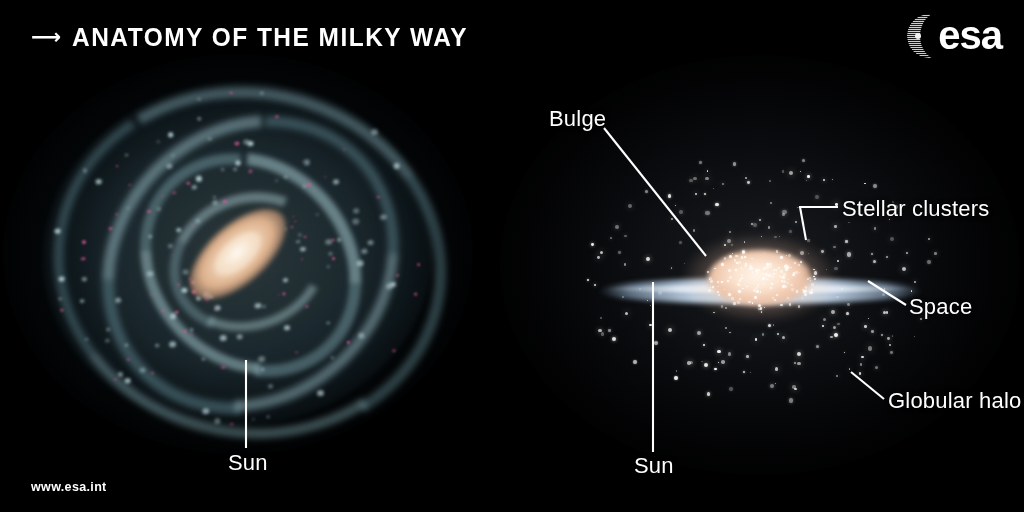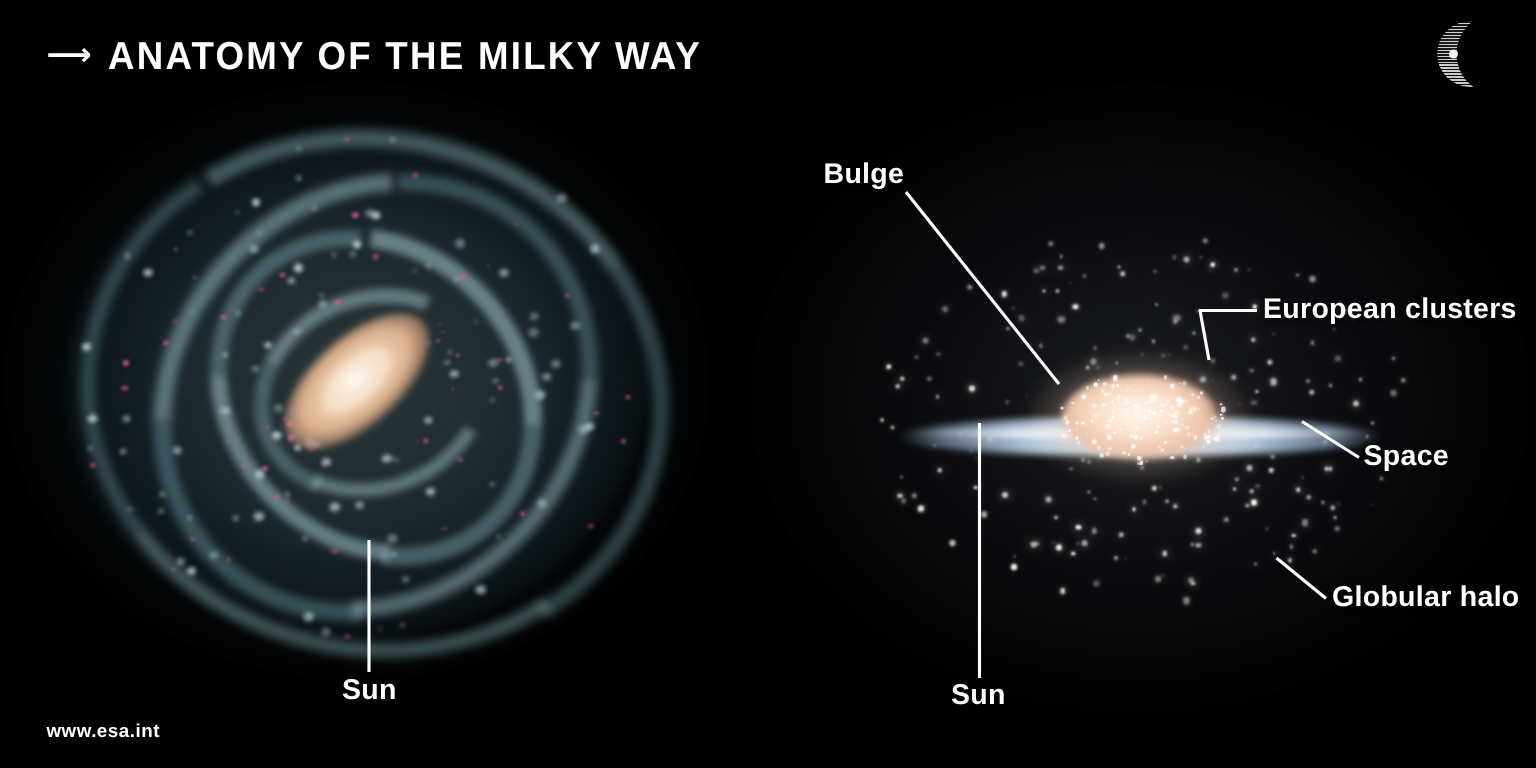--- a/index.html
+++ b/index.html
@@ -127,21 +127,21 @@
       rgba(190,150,130,.10) 68%, rgba(0,0,0,0) 86%);filter:blur(5px);}
   #bulge{position:absolute;left:50%;top:128px;width:104px;height:56px;
     margin:-28px 0 0 -52px;border-radius:50%;
     background:radial-gradient(ellipse at 48% 46%,
       #fff6ec 0%, #fbe3cf 32%, #eec5ab 58%, rgba(200,150,125,.38) 80%,
       rgba(0,0,0,0) 100%);filter:blur(2.4px);}
   .gstar{position:absolute;border-radius:50%;background:#fff;}
   .hstar{position:absolute;border-radius:50%;background:#fff;filter:blur(.6px);}
 
   
-  .lbl{position:absolute;color:#fff;font-size:19px;font-weight:700;
+  .lbl{position:absolute;color:#fff;font-size:22px;font-weight:400;
        letter-spacing:.2px;white-space:nowrap;z-index:30;
        text-shadow:0 0 5px rgba(0,0,0,.85);text-align:center;}
   #leaders{position:absolute;inset:0;z-index:25;pointer-events:none;}
 
   
   .foot{position:absolute;bottom:18px;color:#fff;font-size:12.5px;font-weight:700;
         letter-spacing:.35px;z-index:40;}
   #foot-left{left:31px;}
   #foot-right{right:24px;}
 </style>
@@ -155,20 +155,21 @@
     <span class="ttext">ANATOMY OF THE MILKY WAY</span>
   </div>
 
   <div id="esa-logo">
     <div id="esa-globe">
       <div class="ball"></div>
       <div class="band"></div>
       <div class="crescent"></div>
       <div class="dot"></div>
     </div>
+    <div id="esa-word">esa</div>
   </div>
 
   <div class="panel" id="panel-left">
     <div id="spiral-wrap">
       <div id="spiral-halo"></div>
       <div id="spiral">
         <div class="dustdisk"></div>
         <div class="arm a1"></div>
         <div class="arm a2"></div>
         <div class="arm a3"></div>
@@ -697,21 +698,21 @@
     <line x1="246" y1="360" x2="246" y2="448" stroke="#ffffff" stroke-width="2.1"></line>
     <line x1="604" y1="128" x2="706" y2="256" stroke="#ffffff" stroke-width="2.1"></line>
     <line x1="799" y1="207" x2="838" y2="207" stroke="#ffffff" stroke-width="2.1"></line>
     <line x1="800" y1="207" x2="806" y2="240" stroke="#ffffff" stroke-width="2.1"></line>
     <line x1="868" y1="281" x2="906" y2="305" stroke="#ffffff" stroke-width="2.1"></line>
     <line x1="851" y1="372" x2="884" y2="399" stroke="#ffffff" stroke-width="2.1"></line>
     <line x1="653" y1="282" x2="653" y2="452" stroke="#ffffff" stroke-width="2.1"></line>
   </svg>
 
   <div class="lbl" style="left:549px;top:106px">Bulge</div>
-  <div class="lbl" style="left:842px;top:196px">European clusters</div>
+  <div class="lbl" style="left:842px;top:196px">Stellar clusters</div>
   <div class="lbl" style="left:909px;top:294px">Space</div>
   <div class="lbl" style="left:888px;top:388px">Globular halo</div>
   <div class="lbl" style="left:634px;top:453px">Sun</div>
   <div class="lbl" style="left:228px;top:450px">Sun</div>
 
   <div class="foot" id="foot-left">www.esa.int</div>
 
 </div>
 
 </body></html>

